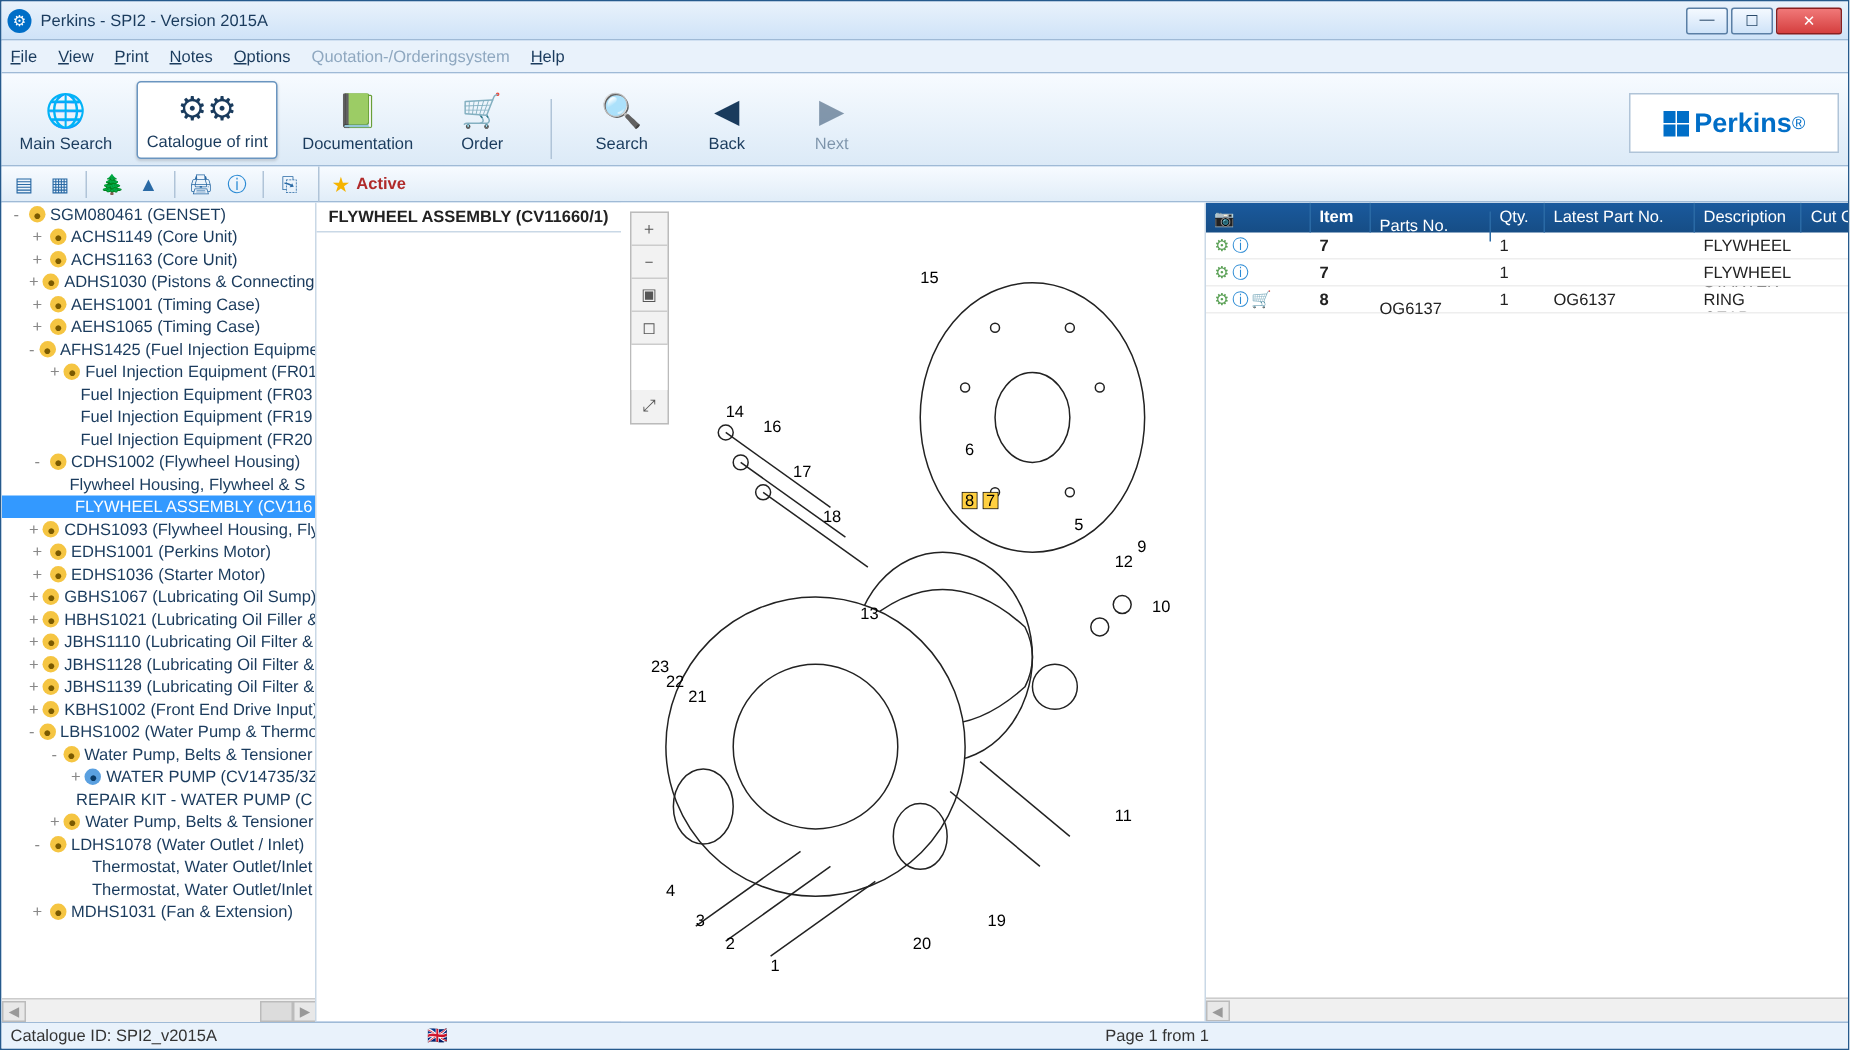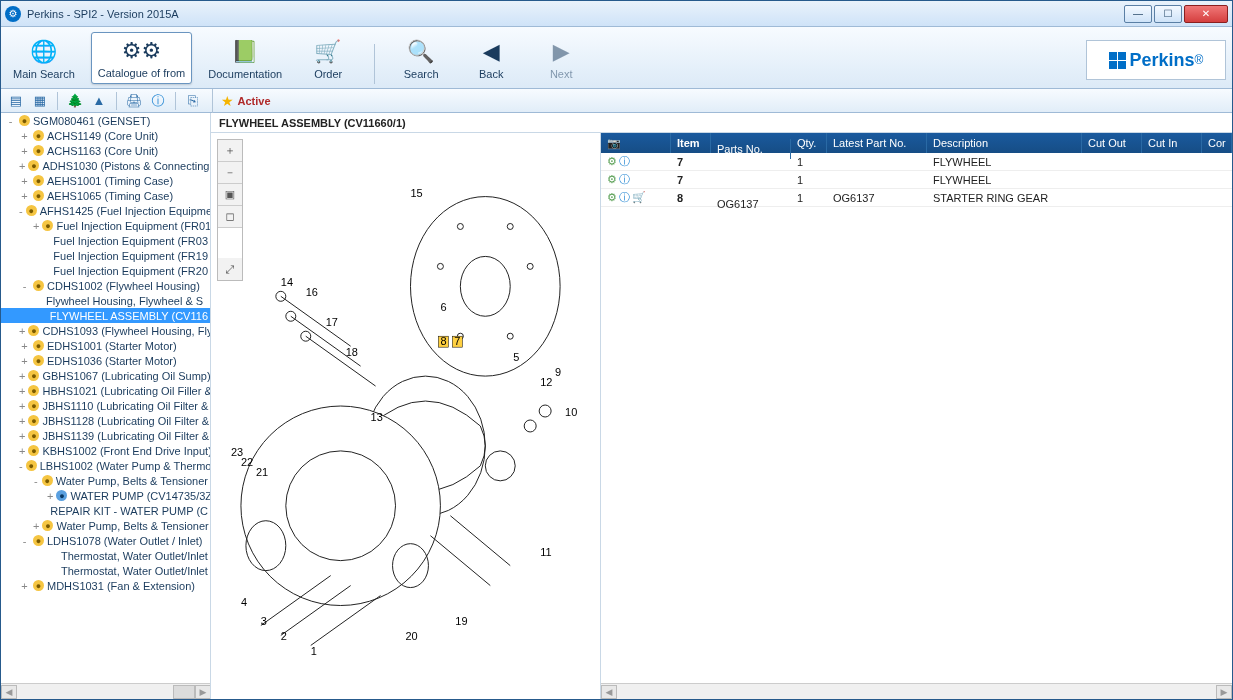--- a/index.html
+++ b/index.html
@@ -34,21 +34,21 @@
 .subbar .active-label .txt { color:#b02a2a; font-weight:bold;}
 .content { flex:1; display:flex; background:#fff; overflow:hidden;}
 .tree { width:210px; border-right:1px solid #c9d8e6; overflow-y:auto; background:#fff; position:relative;}
 .tree-inner { padding:0;}
 .tnode { display:flex; align-items:center; padding:1px 2px; color:#1a3b5d; white-space:nowrap; cursor:pointer; height:15px;}
 .tnode .exp { width:11px; text-align:center; color:#888;}
 .tnode .oc { width:11px; height:11px; border-radius:50%; margin:0 3px; font-size:9px; display:flex; align-items:center; justify-content:center; flex-shrink:0;}
 .tnode .oc.yellow { background:#f5c542; color:#7a5a00;}
 .tnode .oc.blue { background:#5aa0e0; color:#0a3a66;}
 .tnode.selected { background:#3399ff; color:#fff;text-align:right;}
-.main { flex:1; display:flex; flex-direction:column;}
+.main { flex:1; display:flex; flex-direction:row;}
 .main .header { height:20px; display:flex; align-items:center; padding:0 8px; font-weight:bold; color:#222; border-bottom:1px solid #c9d8e6;}
 .main .split { flex:1; display:flex; overflow:hidden;}
 .diagram { flex:0 0 390px; border-right:1px solid #c9d8e6; position:relative; background:#fff; display:flex; align-items:center; justify-content:center;}
 .diagram .zoomctl { position:absolute; left:6px; top:6px; width:26px; background:#f2f2f2; border:1px solid #bbb; display:flex; flex-direction:column;}
 .diagram .zoomctl div { height:22px; display:flex; align-items:center; justify-content:center; border-bottom:1px solid #ccc; color:#555; cursor:pointer;}
 .diagram .zoomctl .gap { height:30px; background:#fff; border-bottom:none;}
 .diagram .zoomctl div:last-child { border-bottom:none;}
 .parts { flex:1; display:flex; flex-direction:column;}
 .phead { height:20px; background:linear-gradient(#1a5a9e,#164d85); color:#fff; display:flex; align-items:center; font-size:11px;}
 .phead .cell, .prow .cell { padding:0 6px; border-right:1px solid #2a6aa5; height:100%; display:flex; align-items:center; overflow:hidden;}
@@ -72,29 +72,38 @@
   <div class="titlebar">
     <div class="appicon">⚙</div>
     <div class="title">Perkins - SPI2  - Version 2015A</div>
     <div class="winbtns">
       <div class="winbtn">—</div>
       <div class="winbtn">☐</div>
       <div class="winbtn close">✕</div>
     </div>
   </div>
 
+  <div class="menubar">
+    <span class="item"><u>F</u>ile</span>
+    <span class="item"><u>V</u>iew</span>
+    <span class="item"><u>P</u>rint</span>
+    <span class="item"><u>N</u>otes</span>
+    <span class="item"><u>O</u>ptions</span>
+    <span class="item disabled">Quotation-/Orderingsystem</span>
+    <span class="item"><u>H</u>elp</span>
+  </div>
 
   <div class="toolbar">
     <div class="tbtn">
       <div class="ico">🌐</div>
       <div>Main Search</div>
     </div>
     <div class="tbtn active">
       <div class="ico">⚙⚙</div>
-      <div>Catalogue of from</div>
+      <div>Catalogue of rint</div>
     </div>
     <div class="tbtn">
       <div class="ico">📗</div>
       <div>Documentation</div>
     </div>
     <div class="tbtn">
       <div class="ico">🛒</div>
       <div>Order</div>
     </div>
     <div class="sep"></div>
@@ -216,21 +225,21 @@
             <span>FLYWHEEL ASSEMBLY (CV116</span>
           </div>
           <div class="tnode" style="padding-left: 18px;">
             <span class="exp">+</span>
             <span class="oc yellow">●</span>
             <span>CDHS1093 (Flywheel Housing, Flyw</span>
           </div>
           <div class="tnode" style="padding-left: 18px;">
             <span class="exp">+</span>
             <span class="oc yellow">●</span>
-            <span>EDHS1001 (Starter Motor)</span>
+            <span>EDHS1001 (Perkins Motor)</span>
           </div>
           <div class="tnode" style="padding-left: 18px;">
             <span class="exp">+</span>
             <span class="oc yellow">●</span>
             <span>EDHS1036 (Starter Motor)</span>
           </div>
           <div class="tnode" style="padding-left: 18px;">
             <span class="exp">+</span>
             <span class="oc yellow">●</span>
             <span>GBHS1067 (Lubricating Oil Sump)</span>
@@ -453,14 +462,19 @@
           <div class="hscroll">
             <div class="arrow">◀</div>
             <div style="flex:1"></div>
             <div class="arrow">▶</div>
           </div>
         </div>
       </div>
     </div>
   </div>
 
+  <div class="statusbar">
+    <span>Catalogue ID: SPI2_v2015A</span>
+    <span style="margin-left:140px;">🇬🇧</span>
+    <span style="margin-left:auto;margin-right:420px;">Page 1 from 1</span>
+  </div>
 
 </div>
 
 </body></html>

